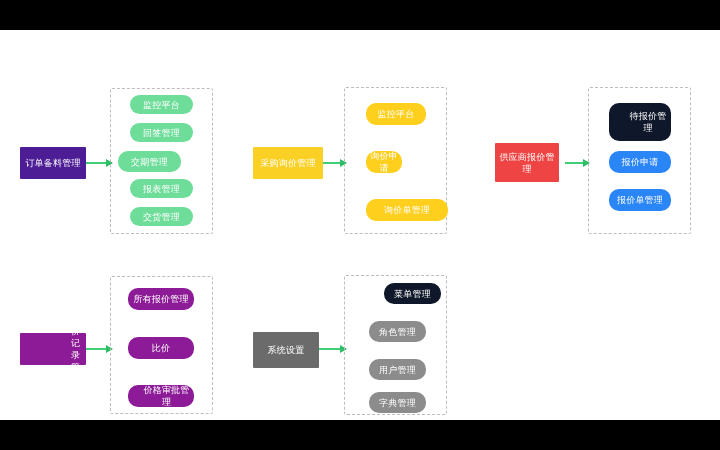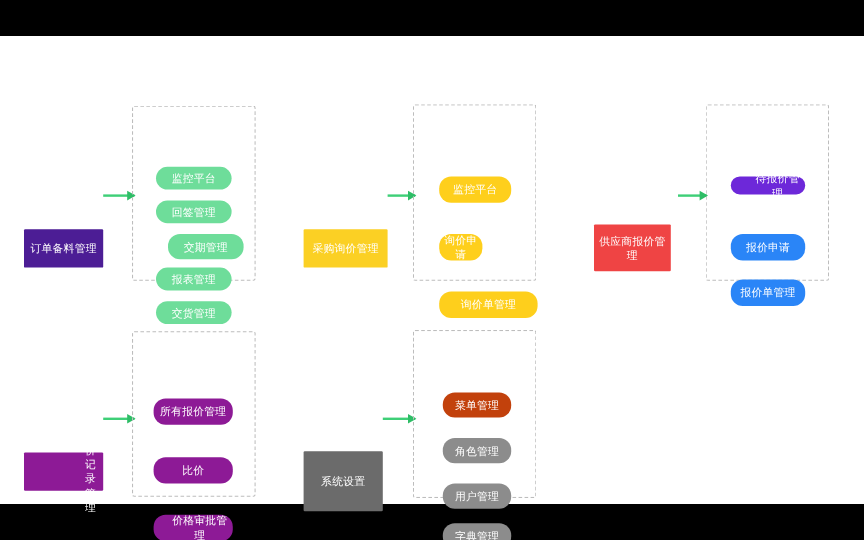--- a/index.html
+++ b/index.html
@@ -25,21 +25,20 @@
     position: absolute;
     display: flex;
     align-items: center;
     justify-content: center;
     text-align: center;
     color: #ffffff;
     font-size: 9px;
     line-height: 12px;
     letter-spacing: 0.2px;
     padding: 2px 3px;
-    margin-top: 44px;
   }
   .node.rect { border-radius: 1px; }
   .node.pill { border-radius: 10px; }
   .arrow {
     position: absolute;
     height: 2px;
     background: #3ecf77;
   }
   .arrow::after {
     content: "";
@@ -54,46 +53,46 @@
 </head>
 <body>
 
 <div id="canvas">
 
   <div class="node rect" style="left:20px; top:117px; width:66px; height:32px; background:#4c1d95;">订单备料管理</div>
   <div class="arrow" style="left:86px; top:132px; width:26px;"></div>
   <div class="group" style="left:110px; top:58px; width:103px; height:146px;"></div>
   <div class="node pill" style="left:130px; top:65px; width:63px; height:19px; background:#6edd9a;">监控平台</div>
   <div class="node pill" style="left:130px; top:93px; width:63px; height:19px; background:#6edd9a;">回签管理</div>
-  <div class="node pill" style="left:140px; top:121px; width:63px; height:21px; background:#6edd9a;">交期管理</div>
+  <div class="node pill" style="left:118px; top:121px; width:63px; height:21px; background:#6edd9a;">交期管理</div>
   <div class="node pill" style="left:130px; top:149px; width:63px; height:19px; background:#6edd9a;">报表管理</div>
   <div class="node pill" style="left:130px; top:177px; width:63px; height:19px; background:#6edd9a;">交货管理</div>
 
   <div class="node rect" style="left:253px; top:117px; width:70px; height:32px; background:#fbd024;">采购询价管理</div>
   <div class="arrow" style="left:323px; top:132px; width:23px;"></div>
   <div class="group" style="left:344px; top:57px; width:103px; height:147px;"></div>
   <div class="node pill" style="left:366px; top:73px; width:60px; height:22px; background:#fecf1c;">监控平台</div>
   <div class="node pill" style="left:366px; top:121px; width:36px; height:22px; background:#fecf1c;">询价申请</div>
   <div class="node pill" style="left:366px; top:169px; width:82px; height:22px; background:#fecf1c;">询价单管理</div>
 
   <div class="node rect" style="left:495px; top:113px; width:64px; height:39px; background:#ef4444;">供应商报价管理</div>
   <div class="arrow" style="left:565px; top:132px; width:24px;"></div>
   <div class="group" style="left:588px; top:57px; width:103px; height:147px;"></div>
-  <div class="node pill" style="left:609px; top:73px; width:62px; height:15px; background:#6d28d9;padding-left:19px;">待报价管理</div>
+  <div class="node pill" style="left:609px; top:73px; width:62px; height:38px; background:#0f172a;padding-left:19px;">待报价管理</div>
   <div class="node pill" style="left:609px; top:121px; width:62px; height:22px; background:#2a85f7;">报价申请</div>
   <div class="node pill" style="left:609px; top:159px; width:62px; height:22px; background:#2a85f7;">报价单管理</div>
 
   <div class="node rect" style="left:20px; top:303px; width:66px; height:32px; background:#8d1a96;padding-left:48px;">报价记录管理</div>
   <div class="arrow" style="left:86px; top:318px; width:26px;"></div>
   <div class="group" style="left:110px; top:246px; width:103px; height:138px;"></div>
   <div class="node pill" style="left:128px; top:258px; width:66px; height:22px; background:#8d1a96;">所有报价管理</div>
   <div class="node pill" style="left:128px; top:307px; width:66px; height:22px; background:#8d1a96;">比价</div>
   <div class="node pill" style="left:128px; top:355px; width:66px; height:22px; background:#8d1a96;padding-left:14px;">价格审批管理</div>
 
-  <div class="node rect" style="left:253px; top:302px; width:66px; height:50px; background:#6b6b6b;">系统设置</div>
+  <div class="node rect" style="left:253px; top:302px; width:66px; height:36px; background:#6b6b6b;">系统设置</div>
   <div class="arrow" style="left:319px; top:318px; width:27px;"></div>
   <div class="group" style="left:344px; top:245px; width:103px; height:140px;"></div>
-  <div class="node pill" style="left:369px; top:253px; width:57px; height:21px; background:#c2410c;">菜单管理</div>
+  <div class="node pill" style="left:384px; top:253px; width:57px; height:21px; background:#0f172a;">菜单管理</div>
   <div class="node pill" style="left:369px; top:291px; width:57px; height:21px; background:#8c8c8c;">角色管理</div>
   <div class="node pill" style="left:369px; top:329px; width:57px; height:21px; background:#8c8c8c;">用户管理</div>
   <div class="node pill" style="left:369px; top:362px; width:57px; height:21px; background:#8c8c8c;">字典管理</div>
 
 </div>
 
 </body></html>

